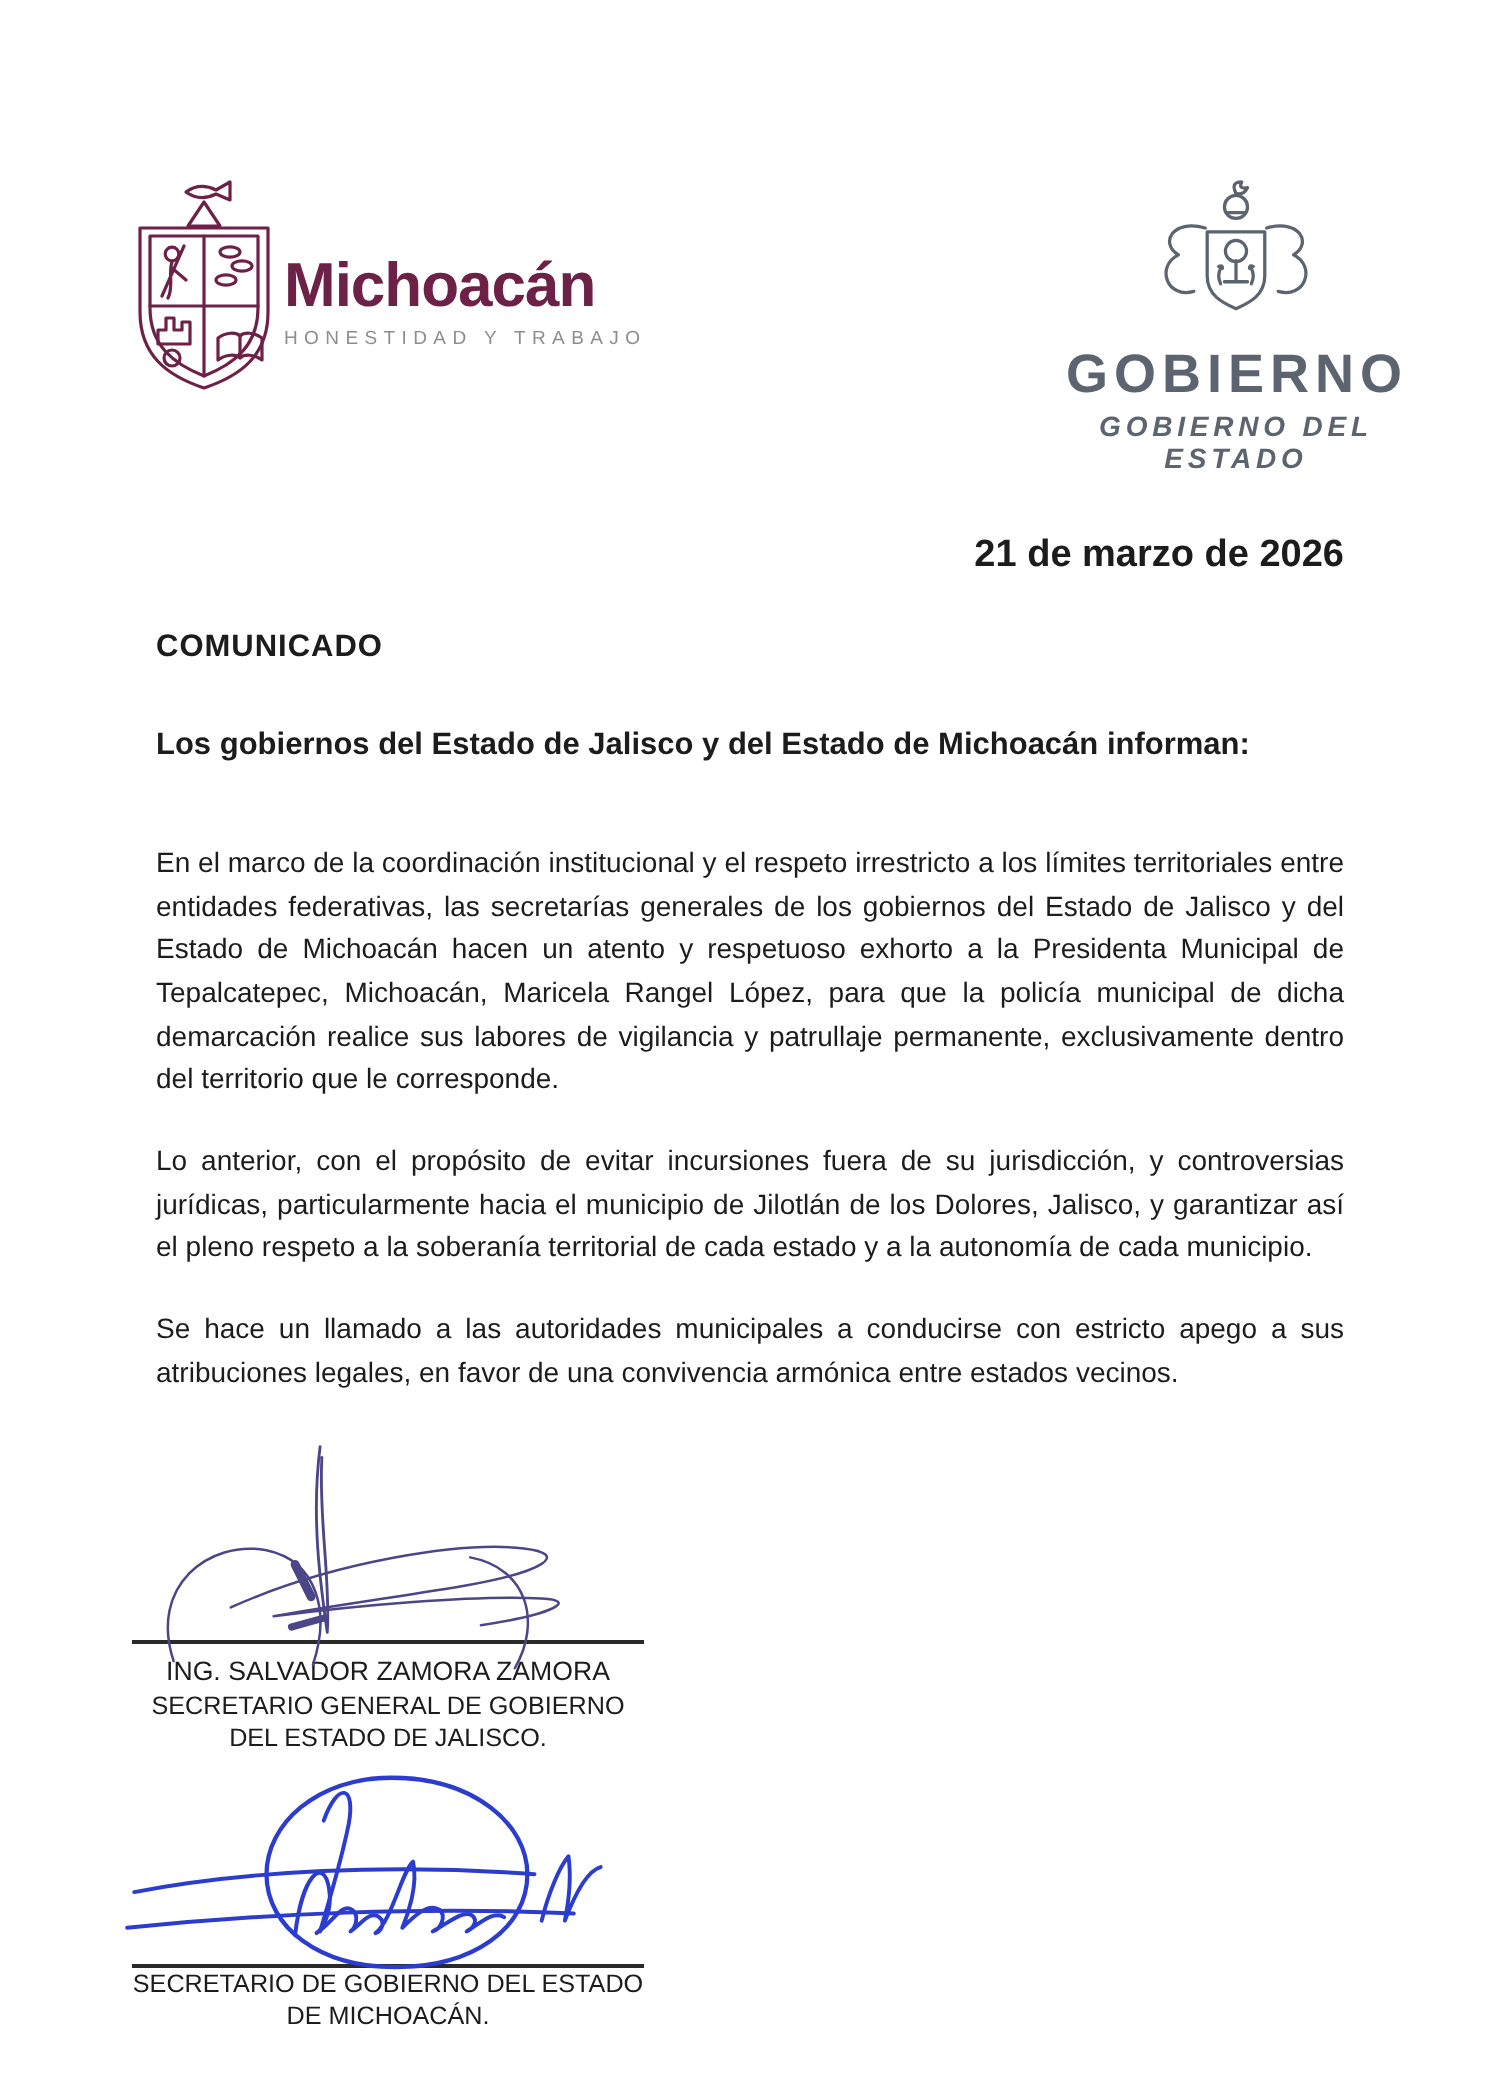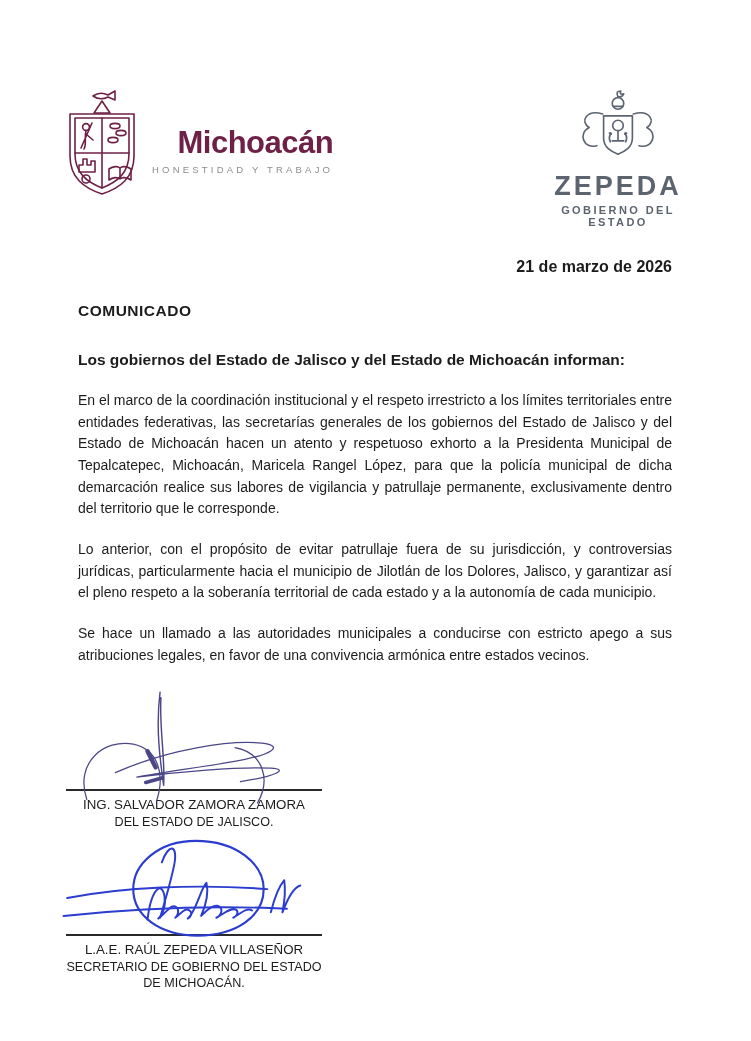--- a/index.html
+++ b/index.html
@@ -8,33 +8,33 @@
   }
   *{box-sizing:border-box; margin:0; padding:0;}
   html,body{background:#ffffff;}
   body{font-family:"Liberation Sans", sans-serif; color:var(--c-text);}
   .page{width:751px; height:1041px; background:#fff; overflow:hidden; position:relative;}
 
   
   .header{display:flex; justify-content:space-between; align-items:flex-start; padding:88px 48px 0 62px;}
   .mich-logo{display:flex; align-items:center;}
   .mich-shield{width:80px; height:108px; flex:0 0 auto;}
-  .mich-text{margin-left:10px; padding-top:18px;text-align:right;}
+  .mich-text{margin-left:0; padding-top:18px;}
   .mich-name{font-size:31px; font-weight:bold; color:var(--c-mich); letter-spacing:-0.5px; line-height:1;}
   .mich-tagline{font-size:9.5px; font-weight:normal; letter-spacing:3.2px; color:var(--c-mich-tag); margin-top:6px;}
   .jal-logo{text-align:center; width:170px; padding-top:2px;}
   .jal-crest{width:96px; height:76px;}
   .jal-name{font-size:27px; font-weight:bold; letter-spacing:3px; color:var(--c-jal); line-height:1; margin-top:2px;}
-  .jal-tagline{font-size:11px; font-weight:bold; letter-spacing:2.4px; color:var(--c-jal); margin-top:4px;}
+  .jal-tagline{font-size:14px; font-weight:bold; letter-spacing:2.4px; color:var(--c-jal); margin-top:4px;font-style:italic;}
 
   
   .doc{padding:0 79px 0 78px;}
-  .date-row{text-align:right; font-weight:bold; font-size:16px; margin-top:30px;}
+  .date-row{text-align:right; font-weight:bold; font-size:19px; margin-top:30px;}
   .title-row{text-align:left; font-weight:bold; font-size:15.5px; letter-spacing:0.5px; margin-top:26px;}
-  .intro{font-weight:bold; font-size:15.5px; margin-top:28px; margin-bottom:18px; line-height:1.55;}
+  .intro{font-weight:bold; font-size:15.5px; margin-top:28px; margin-bottom:36px; line-height:1.55;}
   .doc p{font-size:14px; line-height:1.55; text-align:justify; margin-bottom:19px;}
 
   
   .sig-row{display:flex; justify-content:space-between; padding:0 52px 0 60px; margin-top:10px;flex-direction:column;}
   .sig{width:268px; text-align:center;}
   .scrawl{position:relative; z-index:2; display:block; margin:0 auto -16px; height:120px;}
   .scrawl svg{width:100%; height:100%; overflow:visible;}
   .sig-line{border-top:2px solid #2a2a2a; margin:0 6px;}
   .sig-name{font-size:13.3px; margin-top:5px; line-height:1.3;}
   .sig-title{font-size:12.6px; line-height:1.32;}
@@ -96,63 +96,63 @@
 
           <path class="stroke-jal" d="M35,27 H65 V50 C65,60 57,64 50,67 C43,64 35,60 35,50 Z"></path>
 
           <circle class="stroke-jal" cx="50" cy="37" r="5.5"></circle>
           <path class="stroke-jal" d="M50,42 V52 M44,53 H56"></path>
 
           <path class="stroke-jal" d="M42,46 q-2,4 0,8 M41,45 q2,-1 2,1"></path>
           <path class="stroke-jal" d="M58,46 q2,4 0,8 M59,45 q-2,-1 -2,1"></path>
         </svg>
       </span>
-      <div class="jal-name">ZEPEDA</div>
+      <div class="jal-name">GOBIERNO</div>
       <div class="jal-tagline">GOBIERNO DEL ESTADO</div>
     </div>
   </div>
 
   <div class="doc">
     <div class="date-row">21 de marzo de 2026</div>
     <div class="title-row">COMUNICADO</div>
     <div class="intro">Los gobiernos del Estado de Jalisco y del Estado de Michoacán informan:</div>
     <p>En el marco de la coordinación institucional y el respeto irrestricto a los límites territoriales entre entidades federativas, las secretarías generales de los gobiernos del Estado de Jalisco y del Estado de Michoacán hacen un atento y respetuoso exhorto a la Presidenta Municipal de Tepalcatepec, Michoacán, Maricela Rangel López, para que la policía municipal de dicha demarcación realice sus labores de vigilancia y patrullaje permanente, exclusivamente dentro del territorio que le corresponde.</p>
-    <p>Lo anterior, con el propósito de evitar patrullaje fuera de su jurisdicción, y controversias jurídicas, particularmente hacia el municipio de Jilotlán de los Dolores, Jalisco, y garantizar así el pleno respeto a la soberanía territorial de cada estado y a la autonomía de cada municipio.</p>
+    <p>Lo anterior, con el propósito de evitar incursiones fuera de su jurisdicción, y controversias jurídicas, particularmente hacia el municipio de Jilotlán de los Dolores, Jalisco, y garantizar así el pleno respeto a la soberanía territorial de cada estado y a la autonomía de cada municipio.</p>
     <p>Se hace un llamado a las autoridades municipales a conducirse con estricto apego a sus atribuciones legales, en favor de una convivencia armónica entre estados vecinos.</p>
   </div>
 
   <div class="sig-row">
 
     <div class="sig">
       <span class="scrawl">
         <svg viewBox="0 0 300 130" xmlns="http://www.w3.org/2000/svg">
           <path class="ink-left" stroke-width="1.6" d="M112,6 C107,45 112,82 116,110 C118,82 111,45 113,12"></path>
           <path class="ink-left" stroke-width="1.4" d="M30,126 C16,84 50,58 82,64 C110,70 118,98 108,128"></path>
           <path class="ink-left" stroke-width="1.4" d="M196,68 C228,74 236,104 221,130"></path>
           <path class="ink-left" stroke-width="1.4" d="M62,96 C120,70 192,59 226,63 C252,66 238,76 192,84 C150,91 112,96 86,101 C132,95 198,89 236,91 C257,92 242,100 202,106"></path>
           <path class="ink-left" stroke-width="5" d="M98,72 L107,90"></path>
           <path class="ink-left" stroke-width="4" d="M96,107 L114,102"></path>
         </svg>
       </span>
       <div class="sig-line"></div>
       <div class="sig-name">ING. SALVADOR ZAMORA ZAMORA</div>
+      <div class="sig-title">SECRETARIO GENERAL DE GOBIERNO</div>
       <div class="sig-title">DEL ESTADO DE JALISCO.</div>
     </div>
 
     <div class="sig">
       <span class="scrawl">
         <svg viewBox="0 0 300 130" xmlns="http://www.w3.org/2000/svg">
           <path class="ink-right" stroke-width="2.4" d="M152,10 C198,10 228,36 228,64 C228,94 198,116 154,116 C112,116 82,94 82,64 C82,36 110,10 152,10"></path>
           <path class="ink-right" stroke-width="2.2" d="M114,34 C122,12 132,14 128,36 C124,56 118,76 112,96"></path>
           <path class="ink-right" stroke-width="2.2" d="M98,98 C102,64 114,54 117,72 C119,84 114,94 110,97 C120,90 124,80 130,84 C134,87 132,94 129,96 C135,92 140,84 145,88 C149,91 146,96 143,97 C152,90 158,62 164,57 C167,70 161,87 158,94 C166,86 173,80 179,84 C183,88 179,95 175,96 C183,92 191,84 197,87 C201,90 197,95 194,96 C201,92 209,84 215,88"></path>
           <path class="ink-right" stroke-width="2.2" d="M8,74 C70,62 152,58 232,64"></path>
           <path class="ink-right" stroke-width="2.2" d="M4,94 C80,86 172,82 254,86"></path>
           <path class="ink-right" stroke-width="2.2" d="M236,90 C240,74 246,60 251,54 C253,68 251,80 249,90 C255,74 262,62 269,60"></path>
         </svg>
       </span>
       <div class="sig-line"></div>
-      <div class="sig-name">L.A.E. RAÚL ZEPEDA VILLASEÑOR</div>
       <div class="sig-title">SECRETARIO DE GOBIERNO DEL ESTADO</div>
       <div class="sig-title">DE MICHOACÁN.</div>
     </div>
 
   </div>
 </div>
 
 </body></html>

